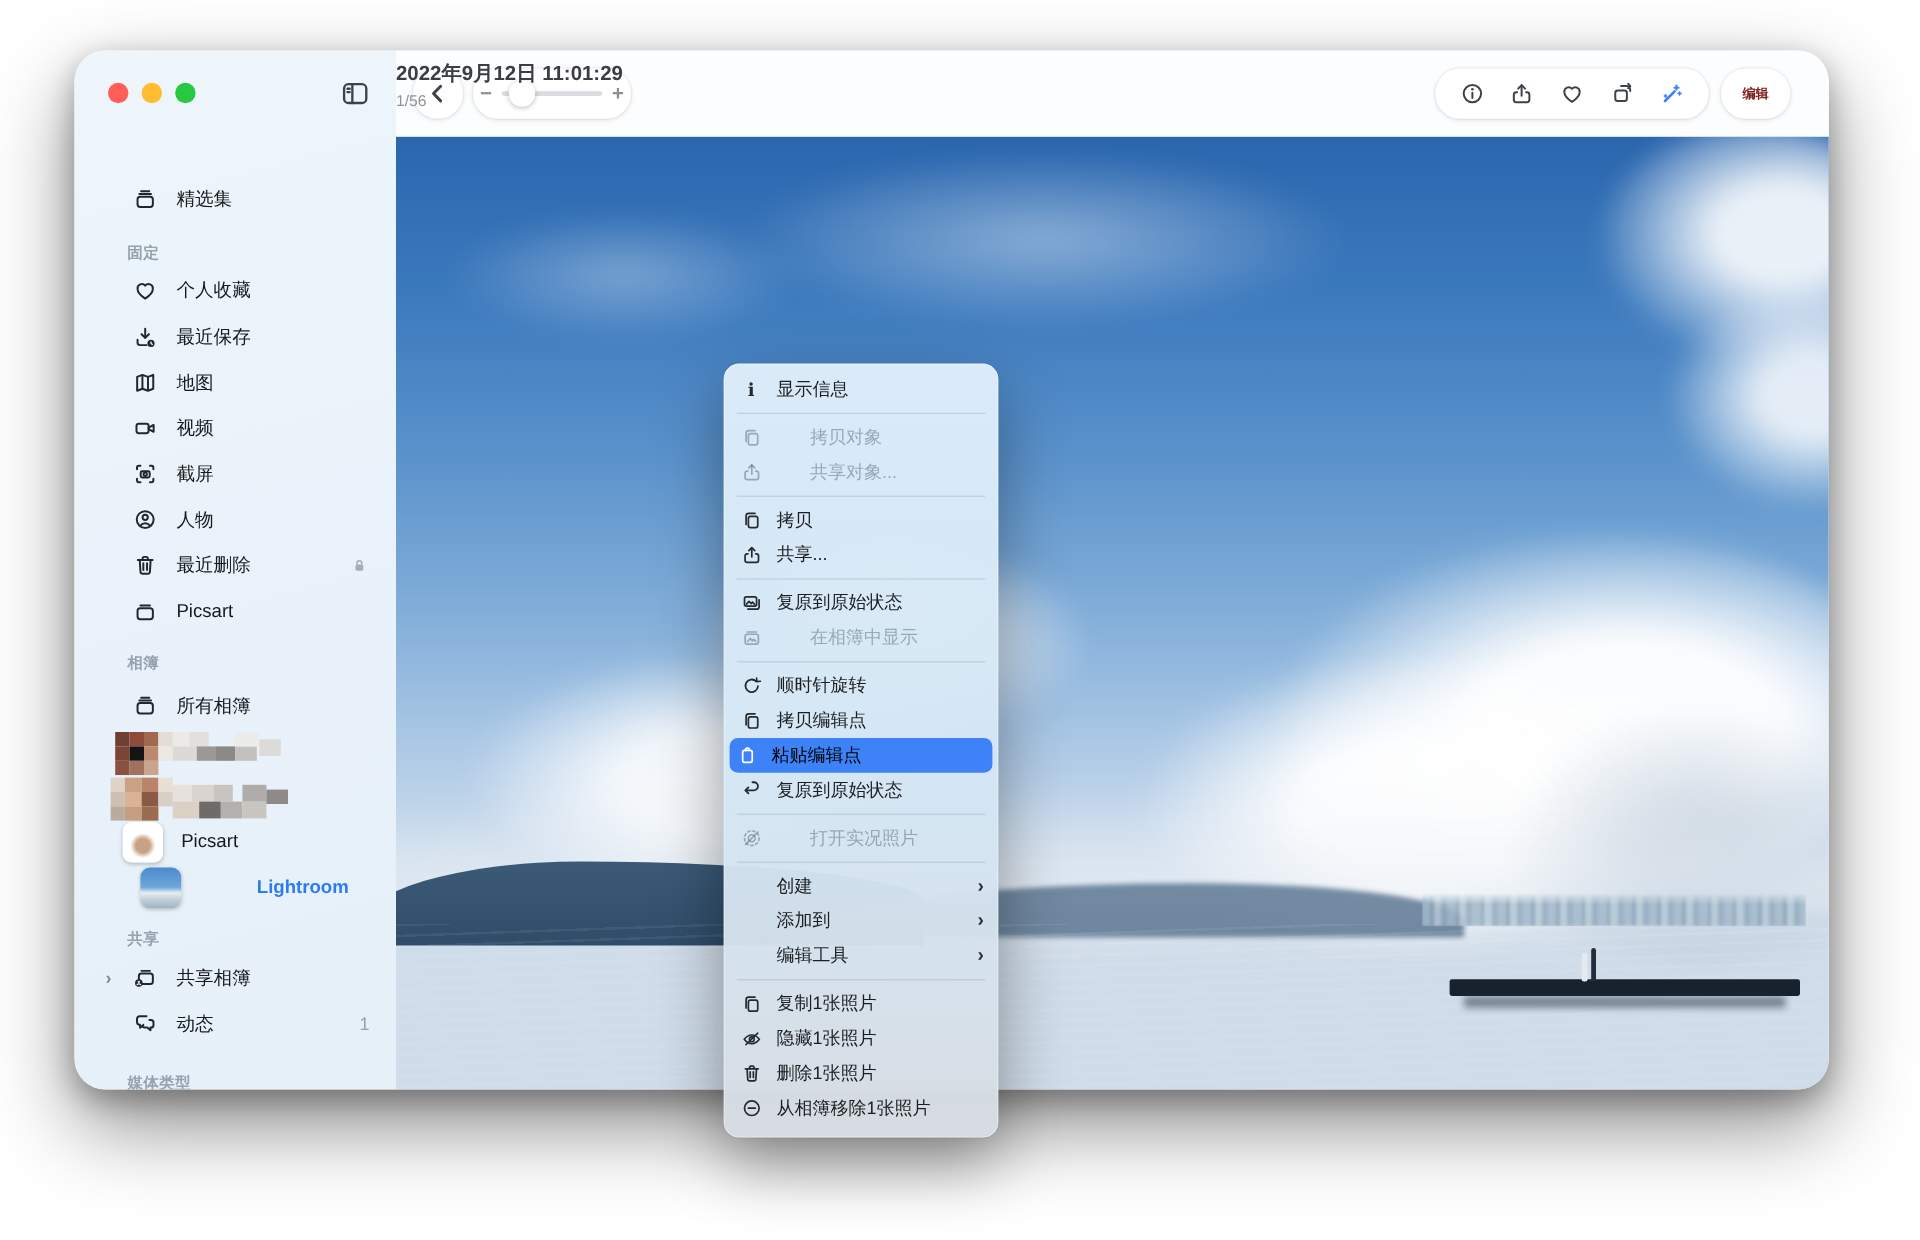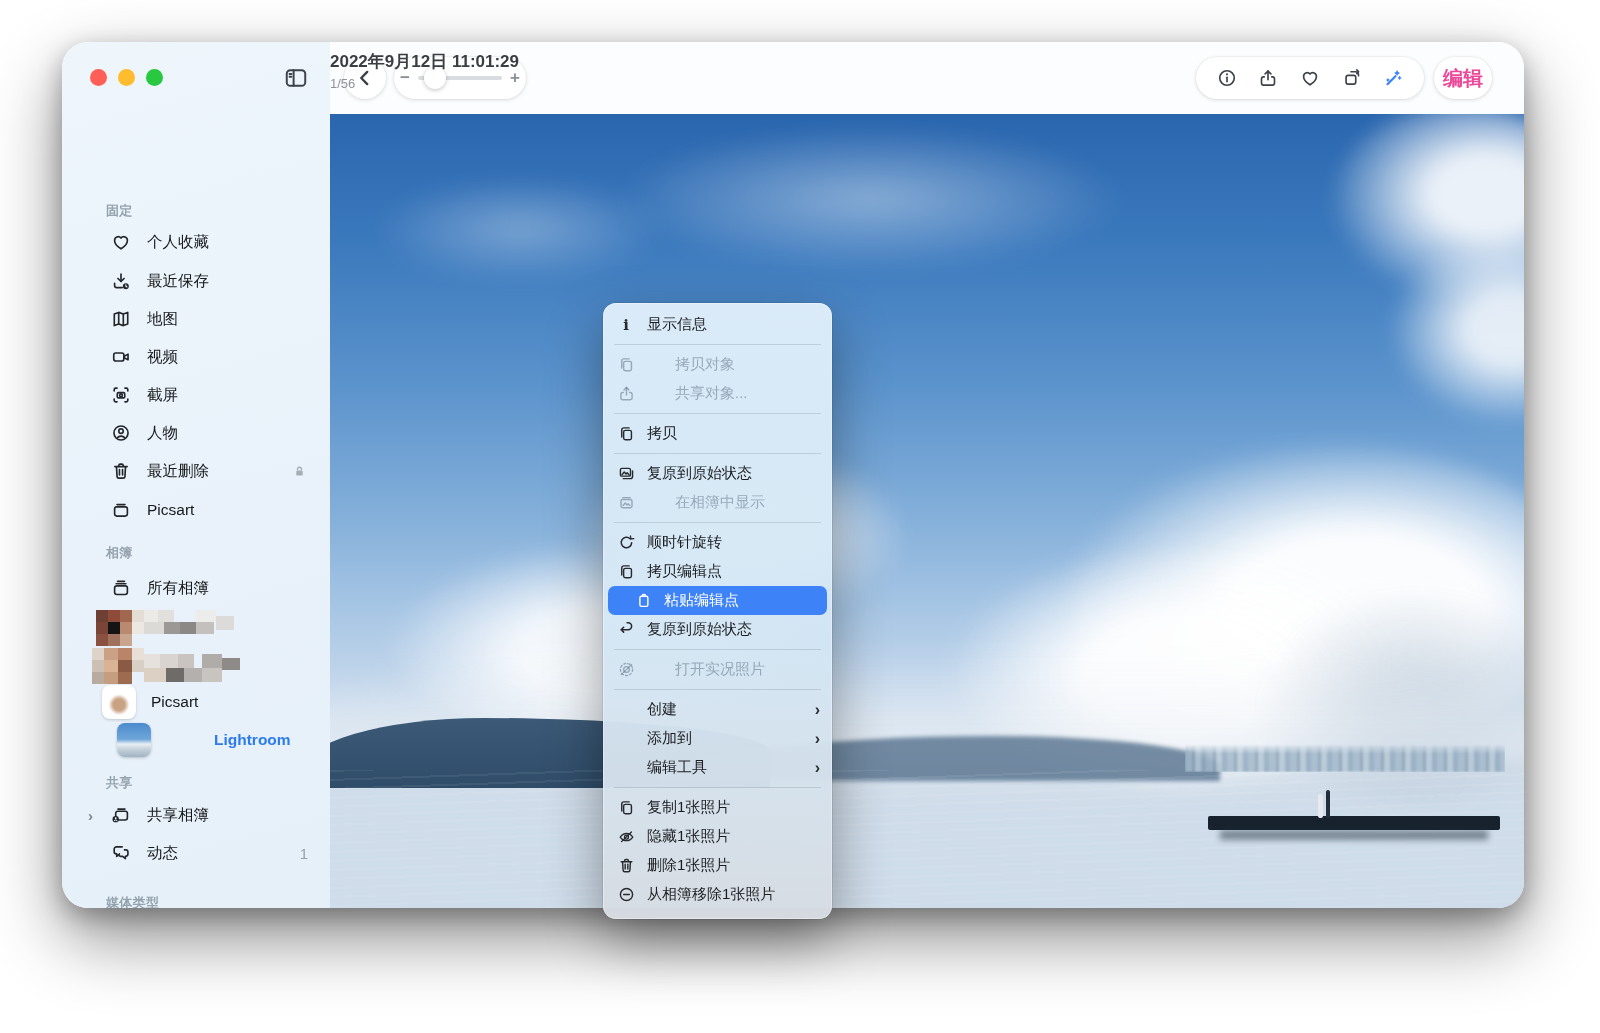--- a/index.html
+++ b/index.html
@@ -41,22 +41,22 @@
   .zoom-pill .minus,.zoom-pill .plus{font-size:17px;font-weight:600;color:#8a9096;}
   .track{position:relative;width:84px;height:4px;border-radius:2px;background:#d9dde1;}
   .knob{position:absolute;left:6px;top:-9px;width:22px;height:22px;border-radius:50%;background:#fff;
     box-shadow:0 1px 4px rgba(0,0,0,.25);}
   .title-block{position:absolute;left:0;right:0;top:8px;text-align:left;pointer-events:none;}
   .title-block .t{font-size:17px;font-weight:700;color:#3a3d42;}
   .title-block .s{font-size:13px;color:#8e9398;margin-top:3px;}
   .actions-pill{right:100px;top:15px;width:228px;height:42px;border-radius:21px;gap:0;justify-content:space-around;
     padding:0 10px;box-sizing:border-box;color:#3c4248;}
   .abtn{width:36px;height:36px;display:flex;align-items:center;justify-content:center;color:#3c4248;}
-  .edit-pill{right:32px;top:15px;width:58px;height:42px;border-radius:21px;font-size:20px;
-    font-weight:600;color:#ec4899;}
+  .edit-pill{right:32px;top:15px;width:58px;height:42px;border-radius:21px;font-size:11px;
+    font-weight:600;color:#7f1d1d;}
   
   .photo{position:absolute;left:0;top:72px;width:1194px;height:794px;overflow:hidden;
     background:linear-gradient(180deg,#2a66ae 0%,#3b79bd 16%,#5b93cc 34%,#82aed9 50%,#a6c5e4 62%,#c4d7eb 72%,#d9e4ef 80%,#cfdce9 82%);}
   .cloud{position:absolute;border-radius:50%;filter:blur(9px);}
   .mountain{position:absolute;}
   .sea{position:absolute;left:0;top:656px;width:100%;height:138px;
     background:linear-gradient(180deg,#7democ 0%,#648099 0%,#50708e 18%,#456381 42%,#3c587a 70%,#365177 100%);}
   .sea::after{content:"";position:absolute;inset:0;
     background:repeating-linear-gradient(178deg,rgba(255,255,255,.07) 0 2px,rgba(255,255,255,0) 2px 9px);}
   .city{position:absolute;left:855px;top:630px;width:320px;height:28px;opacity:.85;filter:blur(1.2px);
@@ -70,21 +70,21 @@
   .menu{position:absolute;left:603px;top:303px;width:229px;border-radius:13px;z-index:50;
     background:linear-gradient(180deg,rgba(223,238,250,.97) 0%,rgba(212,230,244,.96) 55%,rgba(214,224,233,.97) 86%,rgba(215,220,226,.97) 100%);
     box-shadow:0 22px 55px rgba(0,0,0,.38),0 0 0 1px rgba(255,255,255,.35) inset,0 0 0 .5px rgba(0,0,0,.15);
     padding:7px 0 10px;box-sizing:border-box;}
   .mi{height:29px;display:flex;align-items:center;gap:11px;padding:0 12px 0 13px;
     font-size:15px;color:#1c1e21;font-weight:500;}
   .mi .ic{width:20px;height:20px;flex:0 0 20px;display:flex;align-items:center;justify-content:center;color:#26292d;}
   .mi .ic .iglyph{font-size:15px;font-weight:700;font-family:"DejaVu Serif","Liberation Serif",serif;}
   .mi.dis{color:rgba(73,93,112,.46);gap:39px;}
   .mi.dis .ic{color:rgba(73,93,112,.46);}
-  .mi.hl{background:#3d82f6;color:#ffffff;border-radius:7px;margin:0 5px;padding:0 7px 0 25px;}
+  .mi.hl{background:#3d82f6;color:#000000;border-radius:7px;margin:0 5px;padding:0 7px 0 4px;}
   .mi.hl .ic{color:#fff;}
   .mi .sub{margin-left:auto;font-size:16px;font-weight:700;color:#2b2e33;}
   .msep{height:1px;background:rgba(70,85,100,.18);margin:5px 11px;}
   svg{display:block;}
 </style>
 </head>
 <body>
 
 <div class="stage">
   <div class="window">
@@ -94,20 +94,28 @@
       <div class="tl yellow"></div>
       <div class="tl green"></div>
       <div class="toggle">
         <svg width="28" height="28" viewBox="0 0 20 20" fill="none" stroke="currentColor" stroke-width="1.4" stroke-linecap="round">
           <rect x="3.4" y="4.4" width="13.2" height="11.2" rx="2.6"></rect>
             <path d="M8.3 4.4v11.2"></path>
             <path d="M5.4 7.1h1.3M5.4 9.1h1.3"></path>
         </svg>
       </div>
 
+      <div class="srow" style="top:106px">
+        <svg width="22" height="22" viewBox="0 0 20 20" fill="none" stroke="currentColor" stroke-width="1.5" stroke-linecap="round">
+            <path d="M6.9 4h6.2"></path>
+            <path d="M5.6 6.1h8.8"></path>
+            <rect x="4.2" y="8.1" width="11.6" height="7.8" rx="2"></rect>
+          </svg>
+        <span>精选集</span>
+      </div>
 
       <div class="shead" style="top:160px">固定</div>
 
       <div class="srow" style="top:182px">
         <svg width="22" height="22" viewBox="0 0 20 20" fill="none" stroke="currentColor" stroke-width="1.5" stroke-linejoin="round">
             <path d="M10 16.2s-5.8-3.6-5.8-7.4A3.3 3.3 0 0 1 10 6.4a3.3 3.3 0 0 1 5.8 2.4c0 3.8-5.8 7.4-5.8 7.4z"></path>
           </svg>
         <span>个人收藏</span>
       </div>
       <div class="srow" style="top:221px">
@@ -384,20 +392,30 @@
 
     <div class="mi">
       <span class="ic">
           <svg width="19" height="19" viewBox="0 0 20 20" fill="none" stroke="currentColor" stroke-width="1.5" stroke-linecap="round">
             <rect x="7" y="6.7" width="8.2" height="9.8" rx="1.8"></rect>
             <path d="M12.8 4.1H7.3A2.3 2.3 0 0 0 5 6.4v7.3"></path>
           </svg>
         </span>
       <span>拷贝</span>
     </div>
+    <div class="mi">
+      <span class="ic">
+          <svg width="19" height="19" viewBox="0 0 20 20" fill="none" stroke="currentColor" stroke-width="1.5" stroke-linecap="round" stroke-linejoin="round">
+            <path d="M10 11.6V3.7"></path>
+            <path d="M7.4 6.2 10 3.6l2.6 2.6"></path>
+            <path d="M6.6 9H6a1.9 1.9 0 0 0-1.9 1.9v3.7A1.9 1.9 0 0 0 6 16.5h8a1.9 1.9 0 0 0 1.9-1.9v-3.7A1.9 1.9 0 0 0 14 9h-.6"></path>
+          </svg>
+        </span>
+      <span>共享...</span>
+    </div>
     <div class="msep"></div>
 
     <div class="mi">
       <span class="ic">
           <svg width="19" height="19" viewBox="0 0 20 20" fill="none" stroke="currentColor" stroke-width="1.5" stroke-linecap="round" stroke-linejoin="round">
             <rect x="3.6" y="4.6" width="10.6" height="8.2" rx="1.6"></rect>
             <path d="M16.4 7.2v6a2.2 2.2 0 0 1-2.2 2.2H6.6"></path>
             <path d="M5.4 11l2.2-2.5 1.9 2.1 1.2-1.3 1.9 2"></path>
           </svg>
         </span>

